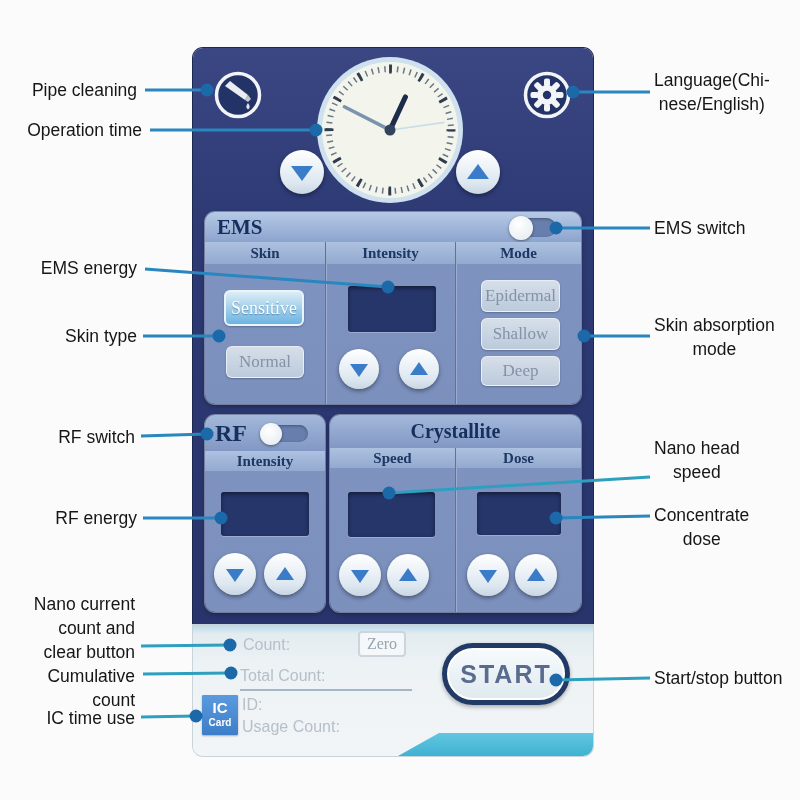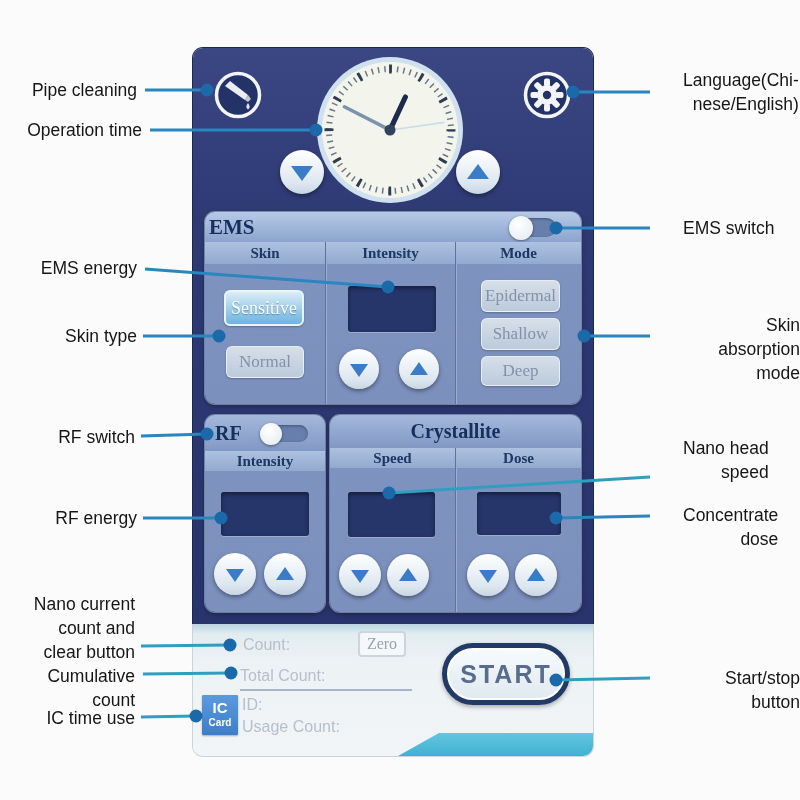--- a/index.html
+++ b/index.html
@@ -1,21 +1,21 @@
 <!DOCTYPE html>
 <html><head>
 <meta charset="utf-8">
 <style>
   html,body{margin:0;padding:0;background:#ffffff;}
   .scene{position:relative;width:800px;height:800px;background:#fbfbfb;overflow:hidden;
          font-family:"Liberation Sans", sans-serif;}
   .overlay{position:absolute;left:0;top:0;width:800px;height:800px;pointer-events:none;z-index:6;}
   .ann{position:absolute;color:#161616;font-size:17.5px;line-height:24px;white-space:pre-line;z-index:7;}
   .ann.left{text-align:right;}
-  .ann.right{text-align:right;margin-left:29px;}
+  .ann.right{text-align:center;}
 
   .device{position:absolute;left:193px;top:48px;width:400px;z-index:2;}
   .device-main{position:relative;width:400px;height:577px;border-radius:10px 10px 0 0;
     background:linear-gradient(180deg,#3a4783 0%,#2d3a74 30%,#28346c 100%);
     box-shadow:0 0 0 1px #1b2850;}
   .circle-icon{position:absolute;width:50px;height:50px;border-radius:50%;}
   .clockbox{position:absolute;left:122px;top:7px;width:150px;height:150px;}
   .round-btn{position:absolute;width:44px;height:44px;border-radius:50%;
     background:linear-gradient(180deg,#ffffff 0%,#dde7f0 75%,#c9d6e2 100%);
     box-shadow:0 2px 4px rgba(0,0,0,.4);display:flex;align-items:center;justify-content:center;}
@@ -180,21 +180,21 @@
 
       <div class="round-btn" style="left:87px;top:102px;">
         <span class="tri-down"></span>
       </div>
       <div class="round-btn" style="left:263px;top:102px;">
         <span class="tri-up"></span>
       </div>
 
       <div class="panel" style="left:12px;top:164px;width:376px;height:192px;">
         <div style="position:relative;height:30px;background:linear-gradient(180deg,#b6c9e6,#8ca4cd);display:flex;align-items:center;">
-          <span class="serif panel-title" style="font-size:21px;margin-left:4px;">EMS</span>
+          <span class="serif panel-title" style="font-size:21px;margin-left:12px;">EMS</span>
           <div class="toggle" style="position:absolute;left:305px;top:6px;width:46px;height:19px;">
             <div class="knob" style="left:-1px;top:-2.5px;width:24px;height:24px;"></div>
           </div>
         </div>
         <div style="position:relative;height:162px;">
           <div class="vline" style="left:120px;"></div>
           <div class="vline" style="left:250px;"></div>
 
           <div style="position:absolute;left:0;top:0;width:120px;height:162px;">
             <div class="col-header" style="height:22px;">Skin</div>
@@ -217,21 +217,21 @@
             <div class="col-header" style="height:22px;">Mode</div>
             <div class="small-btn" style="position:absolute;left:25px;top:38px;width:77px;height:30px;">Epidermal</div>
             <div class="small-btn" style="position:absolute;left:25px;top:76px;width:77px;height:30px;">Shallow</div>
             <div class="small-btn" style="position:absolute;left:25px;top:114px;width:77px;height:28px;">Deep</div>
           </div>
         </div>
       </div>
 
       <div class="panel" style="left:12px;top:367px;width:120px;height:197px;">
         <div style="position:relative;height:36px;background:linear-gradient(180deg,#a3b8da,#8298c4);display:flex;align-items:center;">
-          <span class="serif panel-title" style="font-size:20px;margin-left:10px;">RF</span>
+          <span class="serif panel-title" style="font-size:24px;margin-left:10px;">RF</span>
           <div class="toggle" style="position:absolute;left:56px;top:10px;width:47px;height:17px;">
             <div class="knob" style="left:-1px;top:-2.5px;width:22px;height:22px;"></div>
           </div>
         </div>
         <div class="col-header" style="height:20px;">Intensity</div>
         <div style="position:relative;height:141px;">
           <div class="display" style="left:16px;top:21px;width:88px;height:44px;"></div>
           <div class="round-btn" style="left:9px;top:82px;width:42px;height:42px;">
             <span class="tri-down sm"></span>
           </div>

